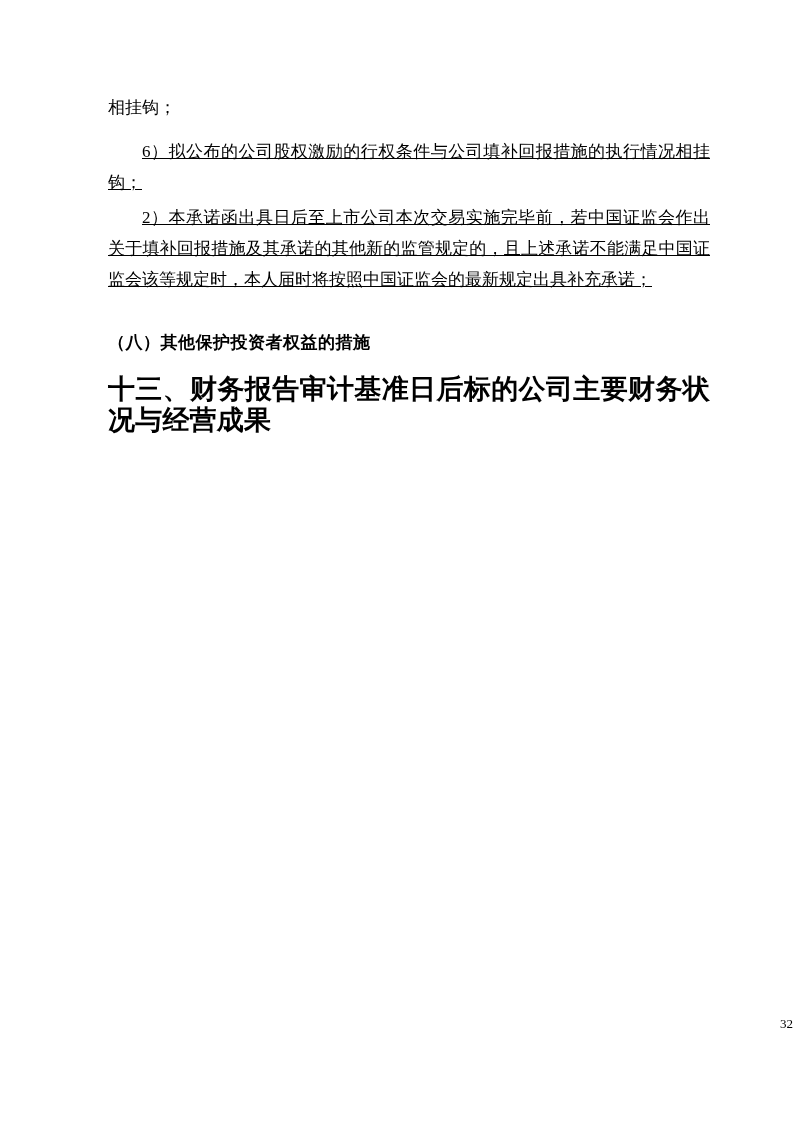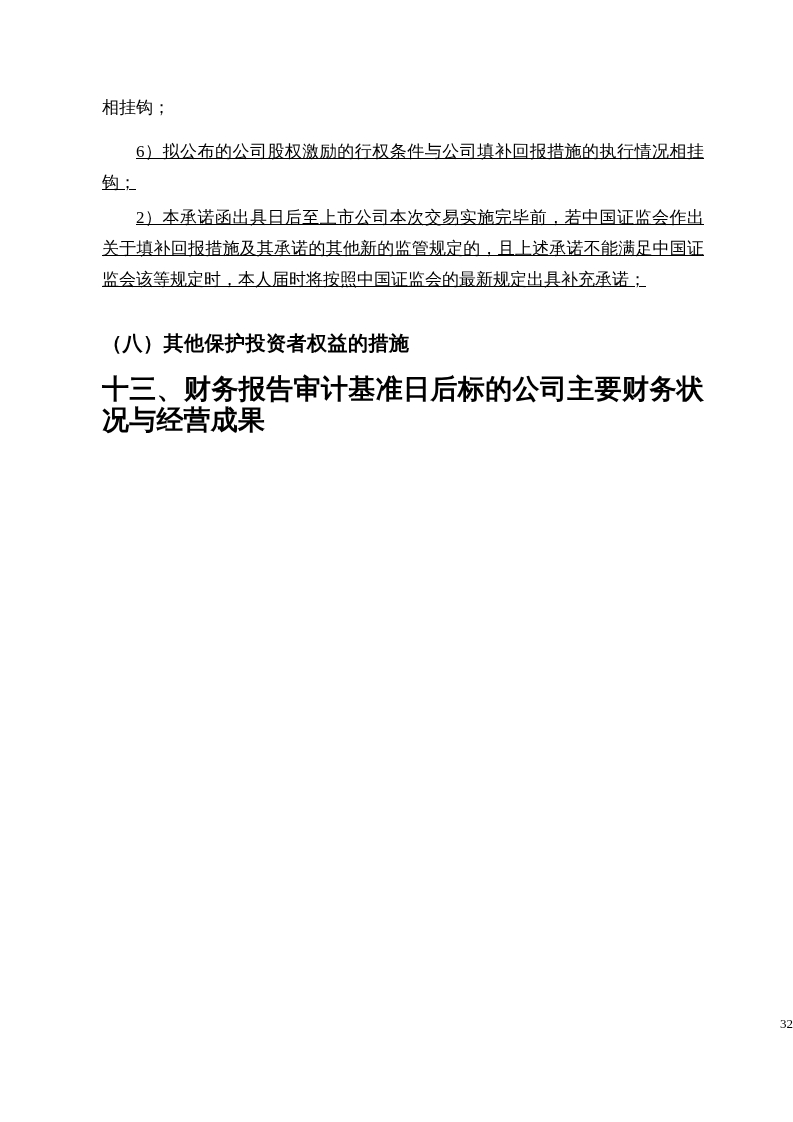--- a/index.html
+++ b/index.html
@@ -11,21 +11,21 @@
     position: relative;
     width: 793px;
     height: 1122px;
     background: #ffffff;
     color: #000000;
     overflow: hidden;
     font-family: "Liberation Serif", "DejaVu Serif", serif;
   }
   .content {
     position: absolute;
-    left: 102px;
+    left: 108px;
     top: 92px;
     width: 602px;
   }
   .para {
     margin: 0 0 4px 0;
     font-size: 17px;
     line-height: 31px;
     text-align: justify;
     text-justify: inter-ideograph;
     word-break: break-all;
@@ -34,21 +34,21 @@
     text-indent: 34px;
     text-decoration: underline;
   }
   .para.tail-gap {
     margin-bottom: 13px;
   }
   .heading-sub {
     margin: 33px 0 16px 0;
     font-family: "Liberation Sans", "DejaVu Sans", sans-serif;
     font-weight: bold;
-    font-size: 20px;
+    font-size: 17px;
     line-height: 30px;
     letter-spacing: 0.5px;
   }
   .heading-main {
     margin: 9px 0 7px 0;
     font-family: "Liberation Sans", "DejaVu Sans", sans-serif;
     font-weight: bold;
     font-size: 27px;
     line-height: 31px;
     letter-spacing: 0.2px;

